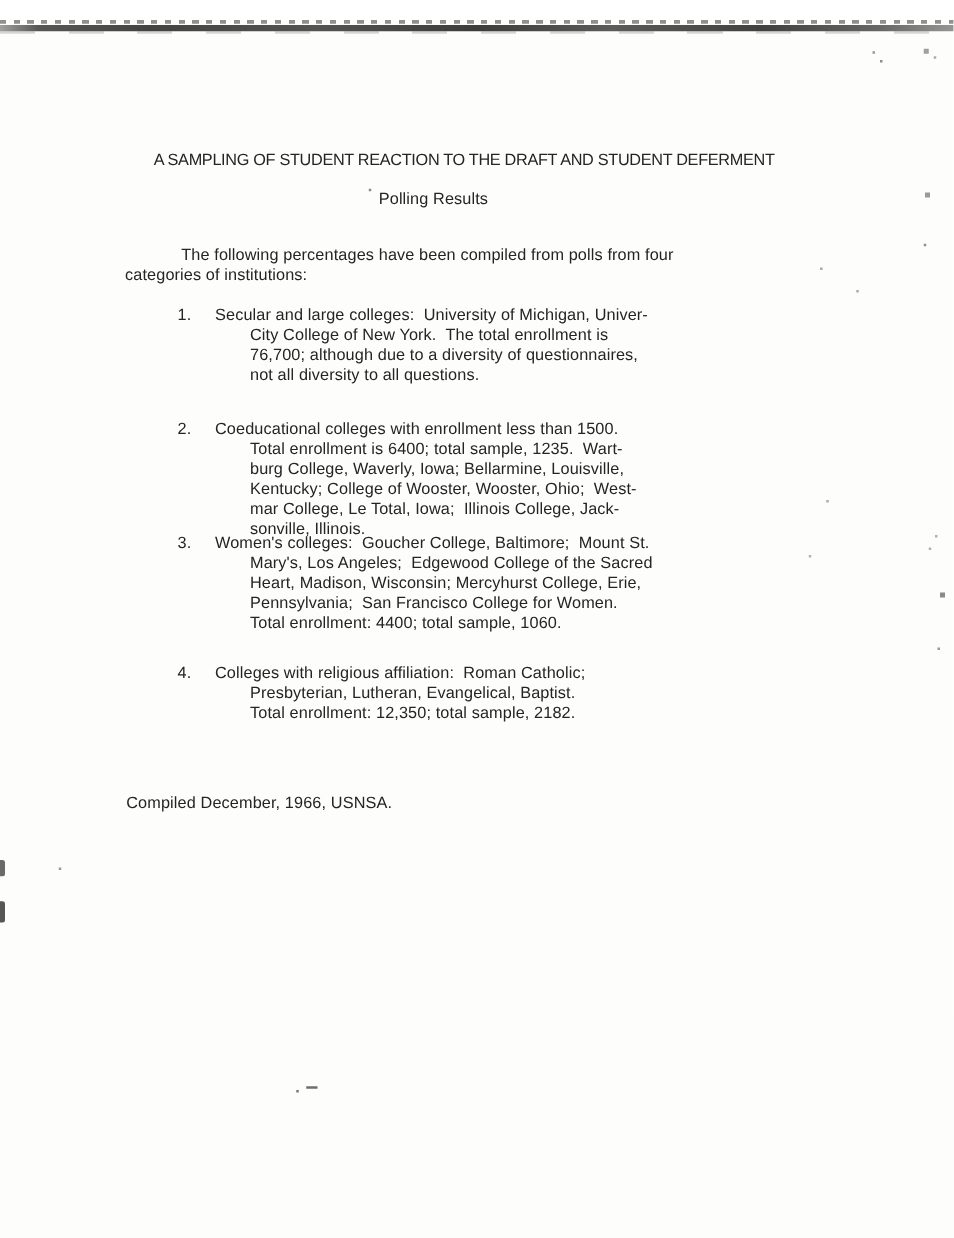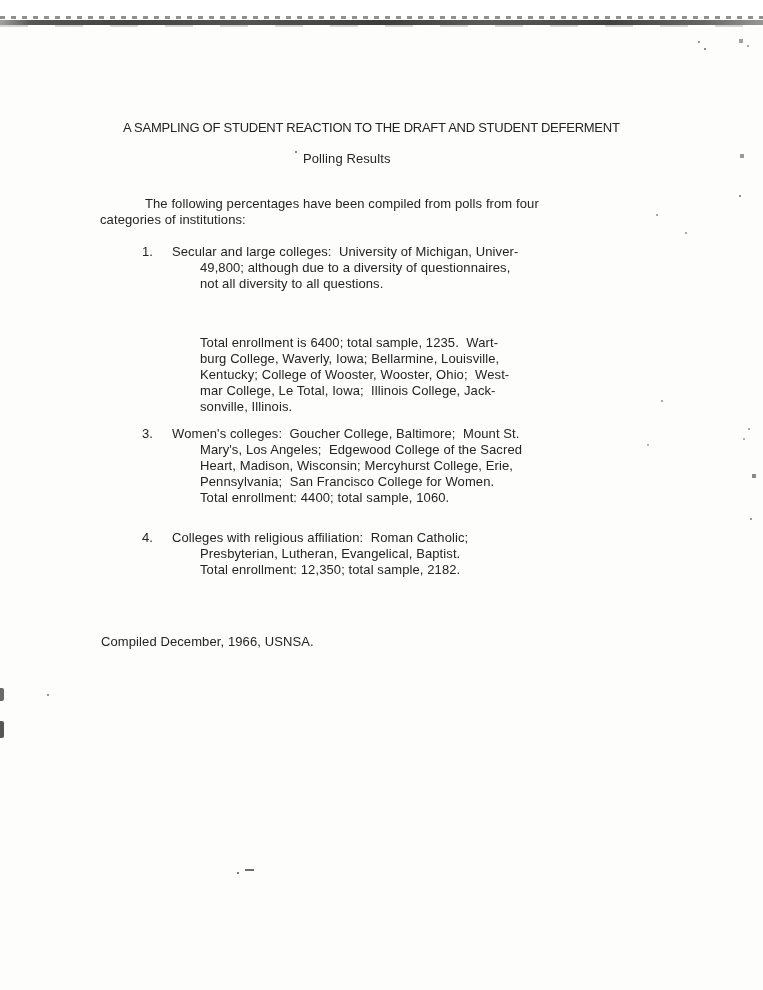--- a/index.html
+++ b/index.html
@@ -107,25 +107,27 @@
   <div class="doc-title line">A SAMPLING OF STUDENT REACTION TO THE DRAFT AND STUDENT DEFERMENT</div>
   <div class="doc-subtitle line">Polling Results</div>
 
   <div class="intro">
     <div class="line l1">The following percentages have been compiled from polls from four</div>
     <div class="line l2">categories of institutions:</div>
   </div>
 
   <div class="item" id="item-1">
     <div class="line first"><span class="num">1.</span><span>Secular and large colleges:  University of Michigan, Univer-</span></div>
-    <div class="line cont">49,800; although due to a diversity of questionnaires,</div>
+    <div class="line cont">City College of New York.  The total enrollment is</div>
+    <div class="line cont">76,700; although due to a diversity of questionnaires,</div>
     <div class="line cont">not all diversity to all questions.</div>
   </div>
 
   <div class="item" id="item-2">
+    <div class="line first"><span class="num">2.</span><span>Coeducational colleges with enrollment less than 1500.</span></div>
     <div class="line cont">Total enrollment is 6400; total sample, 1235.  Wart-</div>
     <div class="line cont">burg College, Waverly, Iowa; Bellarmine, Louisville,</div>
     <div class="line cont">Kentucky; College of Wooster, Wooster, Ohio;  West-</div>
     <div class="line cont">mar College, Le Total, Iowa;  Illinois College, Jack-</div>
     <div class="line cont">sonville, Illinois.</div>
   </div>
 
   <div class="item" id="item-3">
     <div class="line first"><span class="num">3.</span><span>Women's colleges:  Goucher College, Baltimore;  Mount St.</span></div>
     <div class="line cont">Mary's, Los Angeles;  Edgewood College of the Sacred</div>

